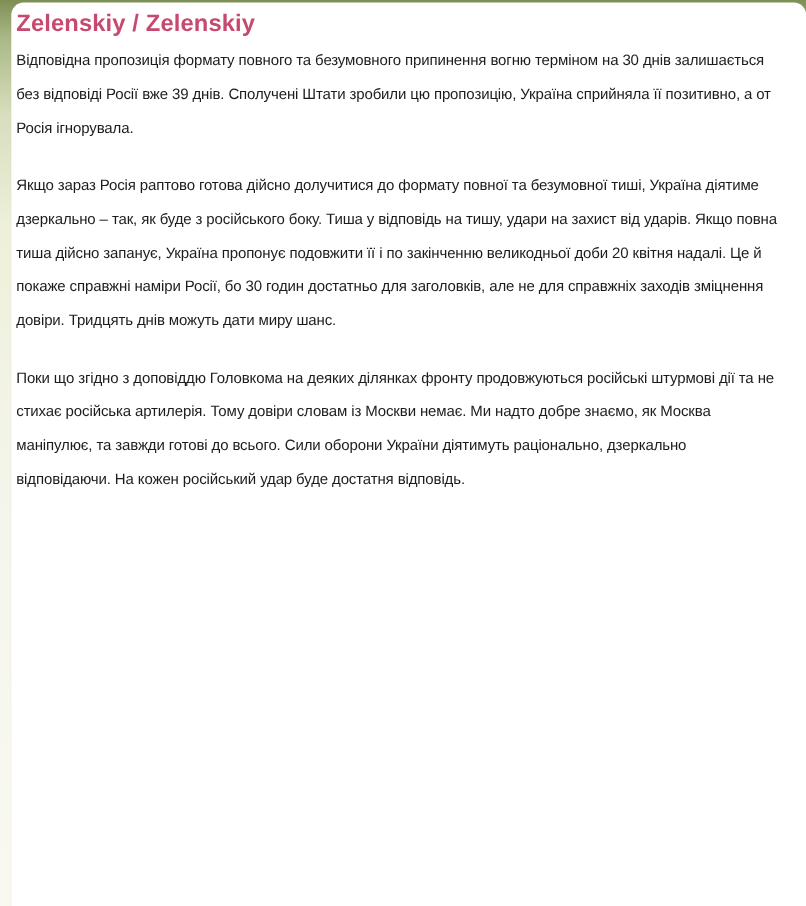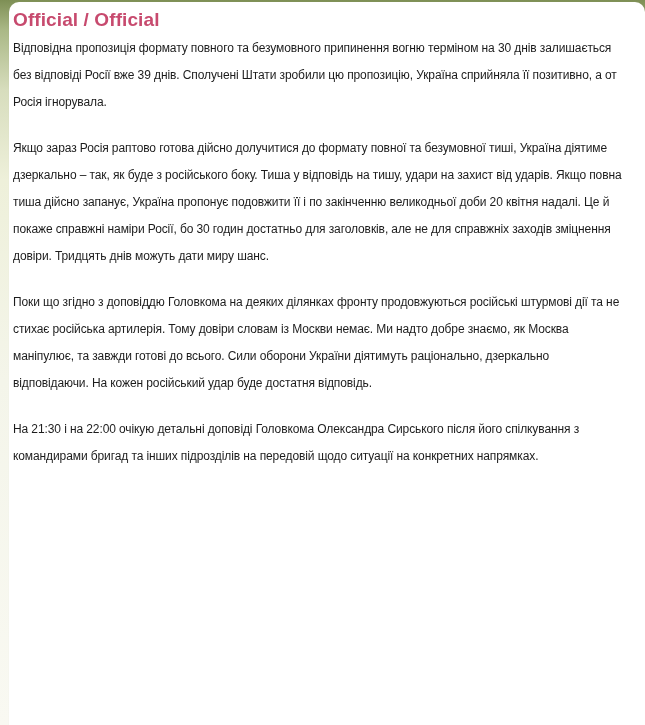--- a/index.html
+++ b/index.html
@@ -53,21 +53,20 @@
   }
   .message-text p:last-child {
     margin-bottom: 0;
   }
 </style>
 </head>
 <body>
 
 <div class="chat">
   <div class="bubble">
-    <div class="channel-name" style="color: rgb(199, 74, 110);">Official / Official</div>
+    <div class="channel-name" style="color: rgb(199, 74, 110);">Zelenskiy / Zelenskiy</div>
     <div class="message-text">
       <p style="color: rgb(28, 28, 28);">Відповідна пропозиція формату повного та безумовного припинення вогню терміном на 30 днів залишається без відповіді Росії вже 39 днів. Сполучені Штати зробили цю пропозицію, Україна сприйняла її позитивно, а от Росія ігнорувала.</p>
       <p style="color: rgb(28, 28, 28);">Якщо зараз Росія раптово готова дійсно долучитися до формату повної та безумовної тиші, Україна діятиме дзеркально – так, як буде з російського боку. Тиша у відповідь на тишу, удари на захист від ударів. Якщо повна тиша дійсно запанує, Україна пропонує подовжити її і по закінченню великодньої доби 20 квітня надалі. Це й покаже справжні наміри Росії, бо 30 годин достатньо для заголовків, але не для справжніх заходів зміцнення довіри. Тридцять днів можуть дати миру шанс.</p>
       <p style="color: rgb(28, 28, 28);">Поки що згідно з доповіддю Головкома на деяких ділянках фронту продовжуються російські штурмові дії та не стихає російська артилерія. Тому довіри словам із Москви немає. Ми надто добре знаємо, як Москва маніпулює, та завжди готові до всього. Сили оборони України діятимуть раціонально, дзеркально відповідаючи. На кожен російський удар буде достатня відповідь.</p>
-      <p style="color: rgb(28, 28, 28);">На 21:30 і на 22:00 очікую детальні доповіді Головкома Олександра Сирського після його спілкування з командирами бригад та інших підрозділів на передовій щодо ситуації на конкретних напрямках.</p>
     </div>
   </div>
 </div>
 
 </body></html>

